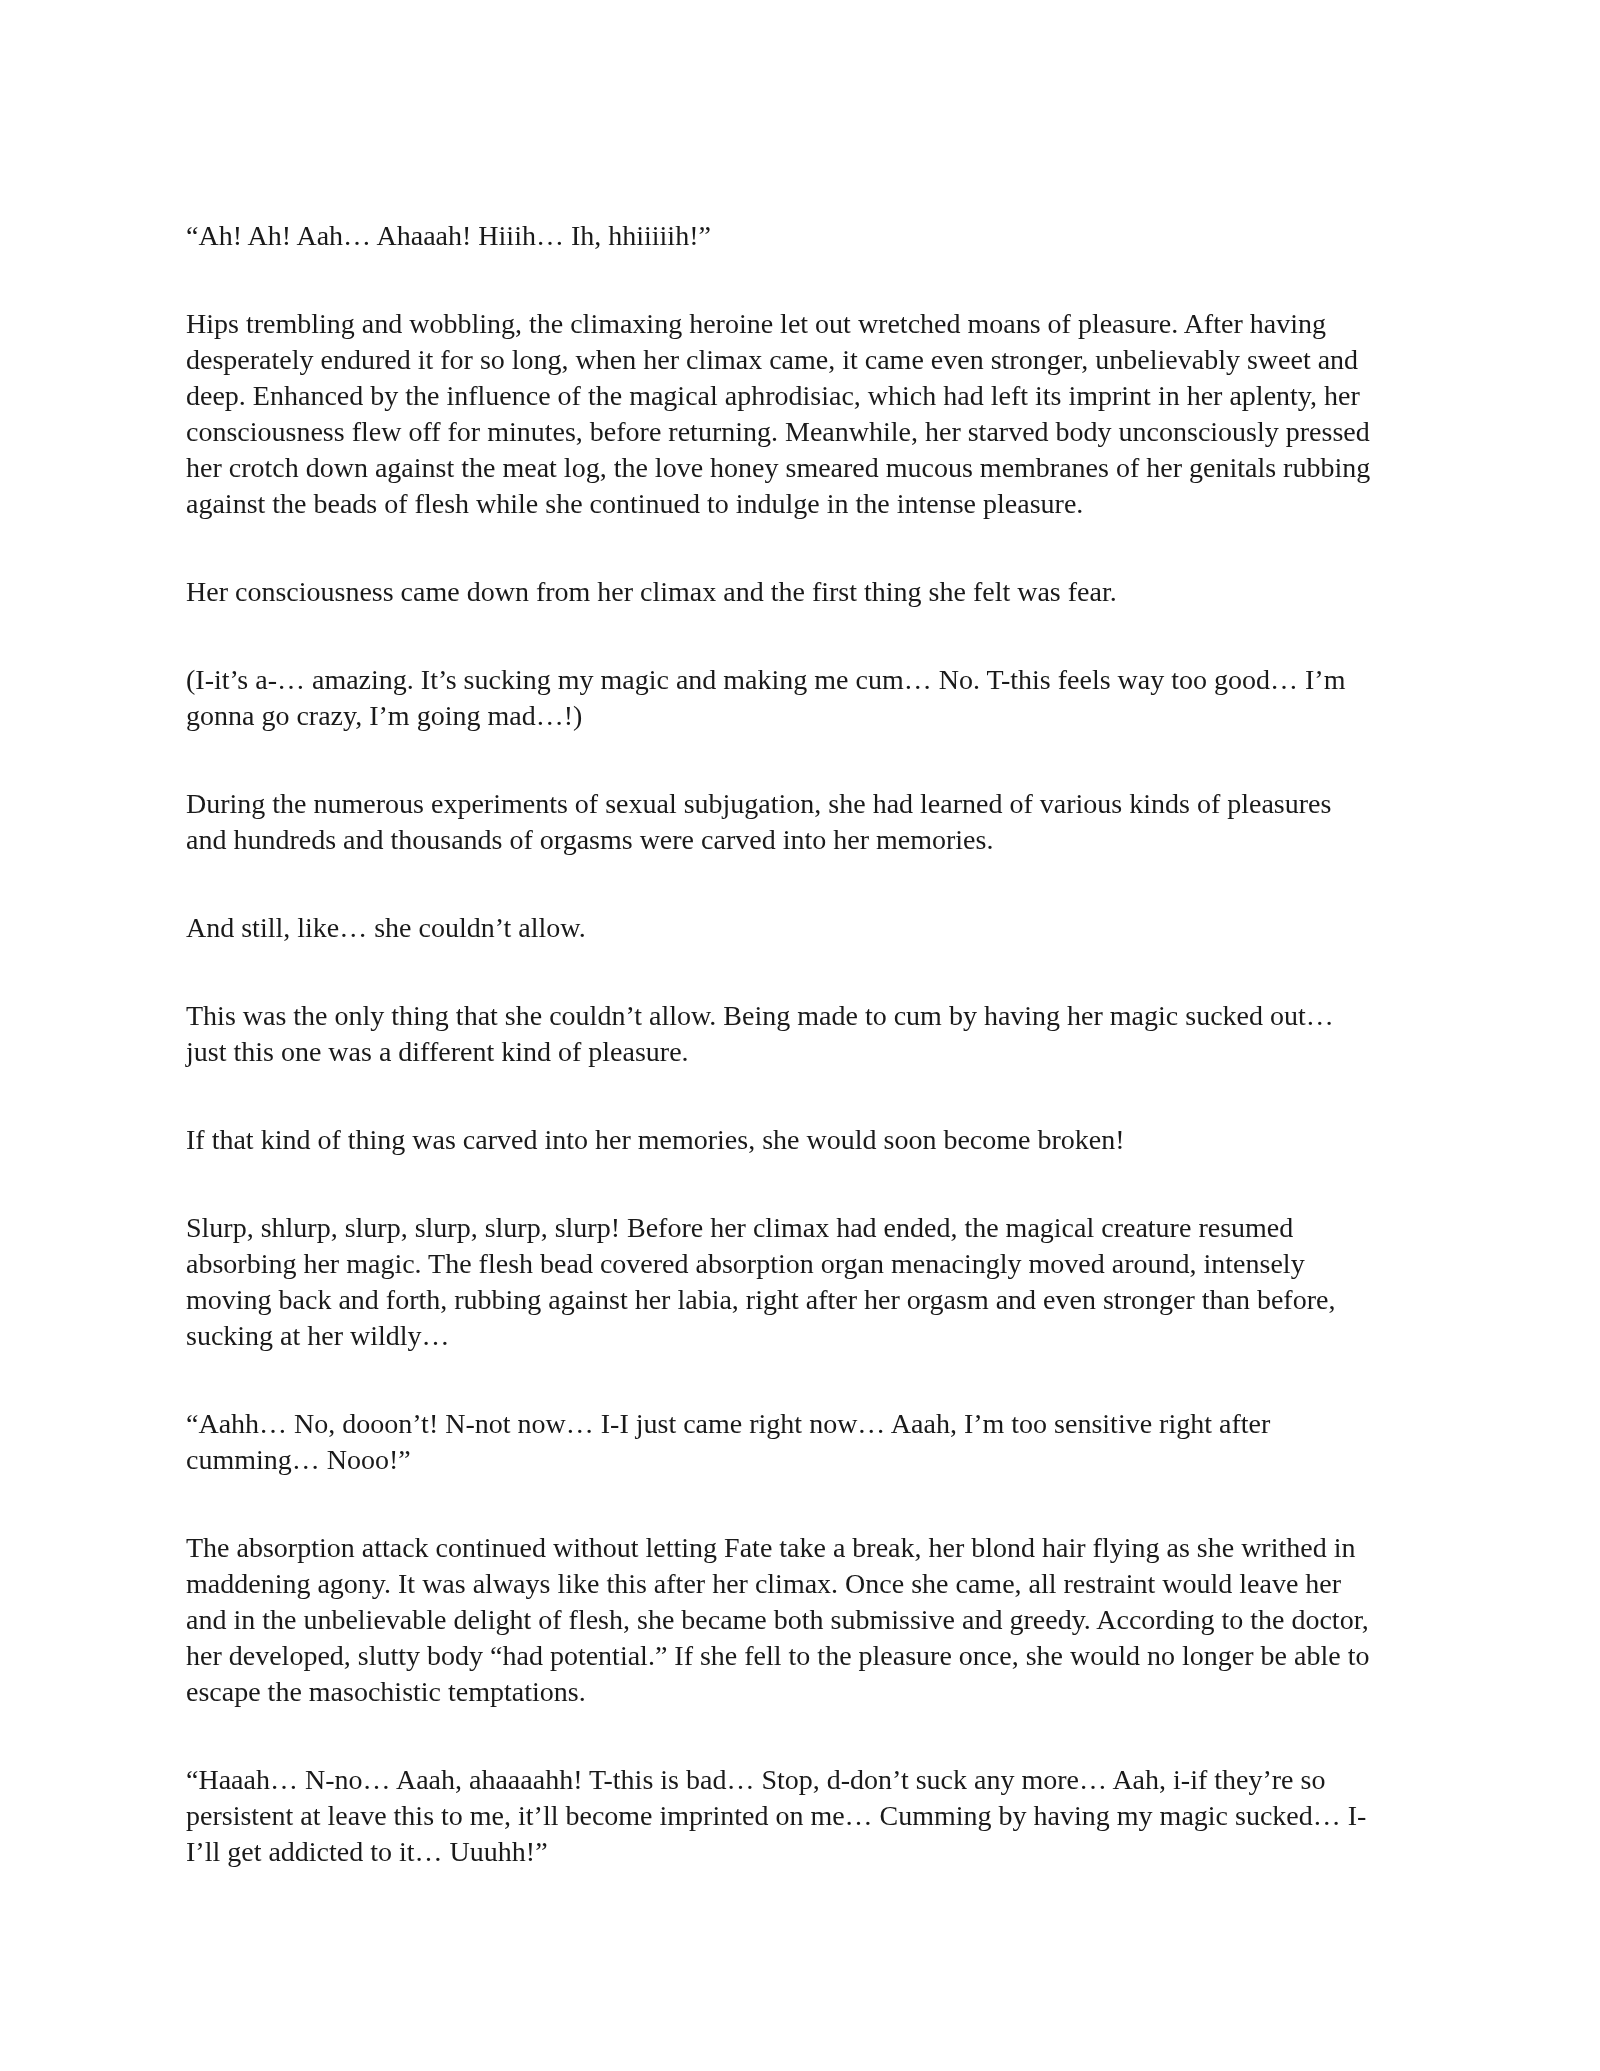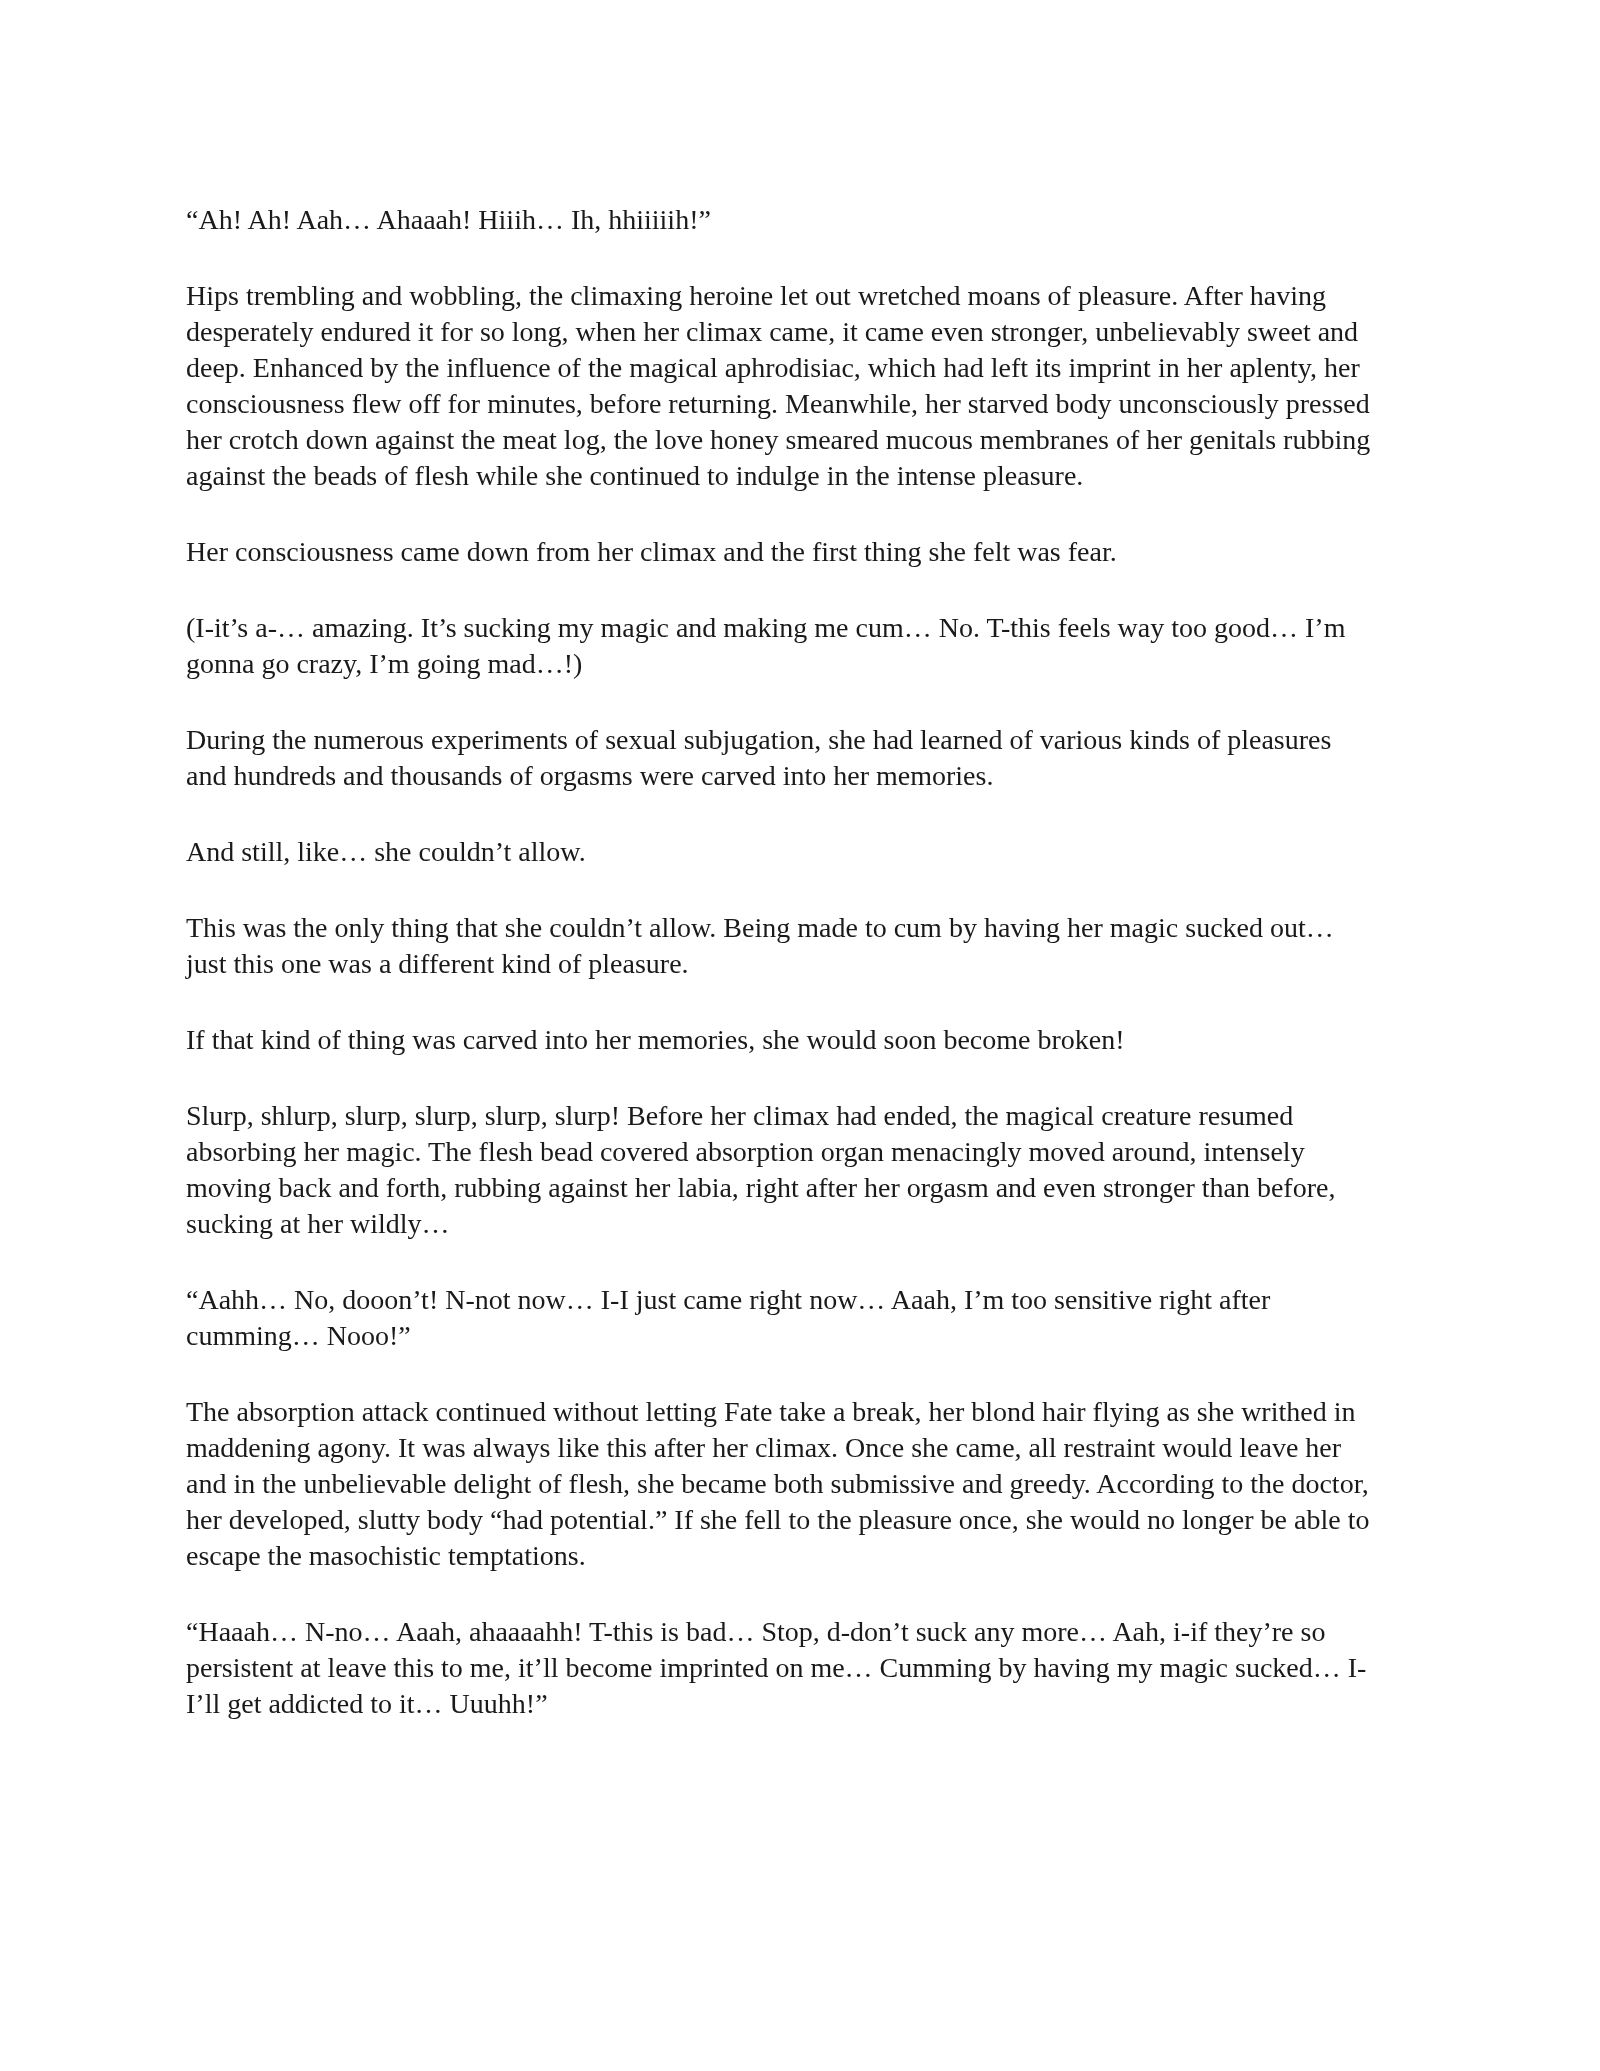--- a/index.html
+++ b/index.html
@@ -14,35 +14,35 @@
   }
   .page {
     position: relative;
     width: 1600px;
     height: 2071px;
     background: #ffffff;
   }
   .text-block {
     position: absolute;
     left: 186px;
-    top: 202px;
+    top: 218px;
     width: 1380px;
   }
   .para {
     margin: 0;
     padding: 0;
     font-family: "Liberation Serif", serif;
     font-size: 28px;
     line-height: 36px;
     color: #1a1a1a;
     text-align: left;
     white-space: pre-line; 
   }
   .para + .para {
-    margin-top: 40px; 
+    margin-top: 52px; 
   }
 </style>
 </head>
 <body>
 
 <div class="page">
   <div class="text-block">
     <p class="para">“Ah! Ah! Aah… Ahaaah! Hiiih… Ih, hhiiiiih!”</p>
     <p class="para">Hips trembling and wobbling, the climaxing heroine let out wretched moans of pleasure. After having
 desperately endured it for so long, when her climax came, it came even stronger, unbelievably sweet and

